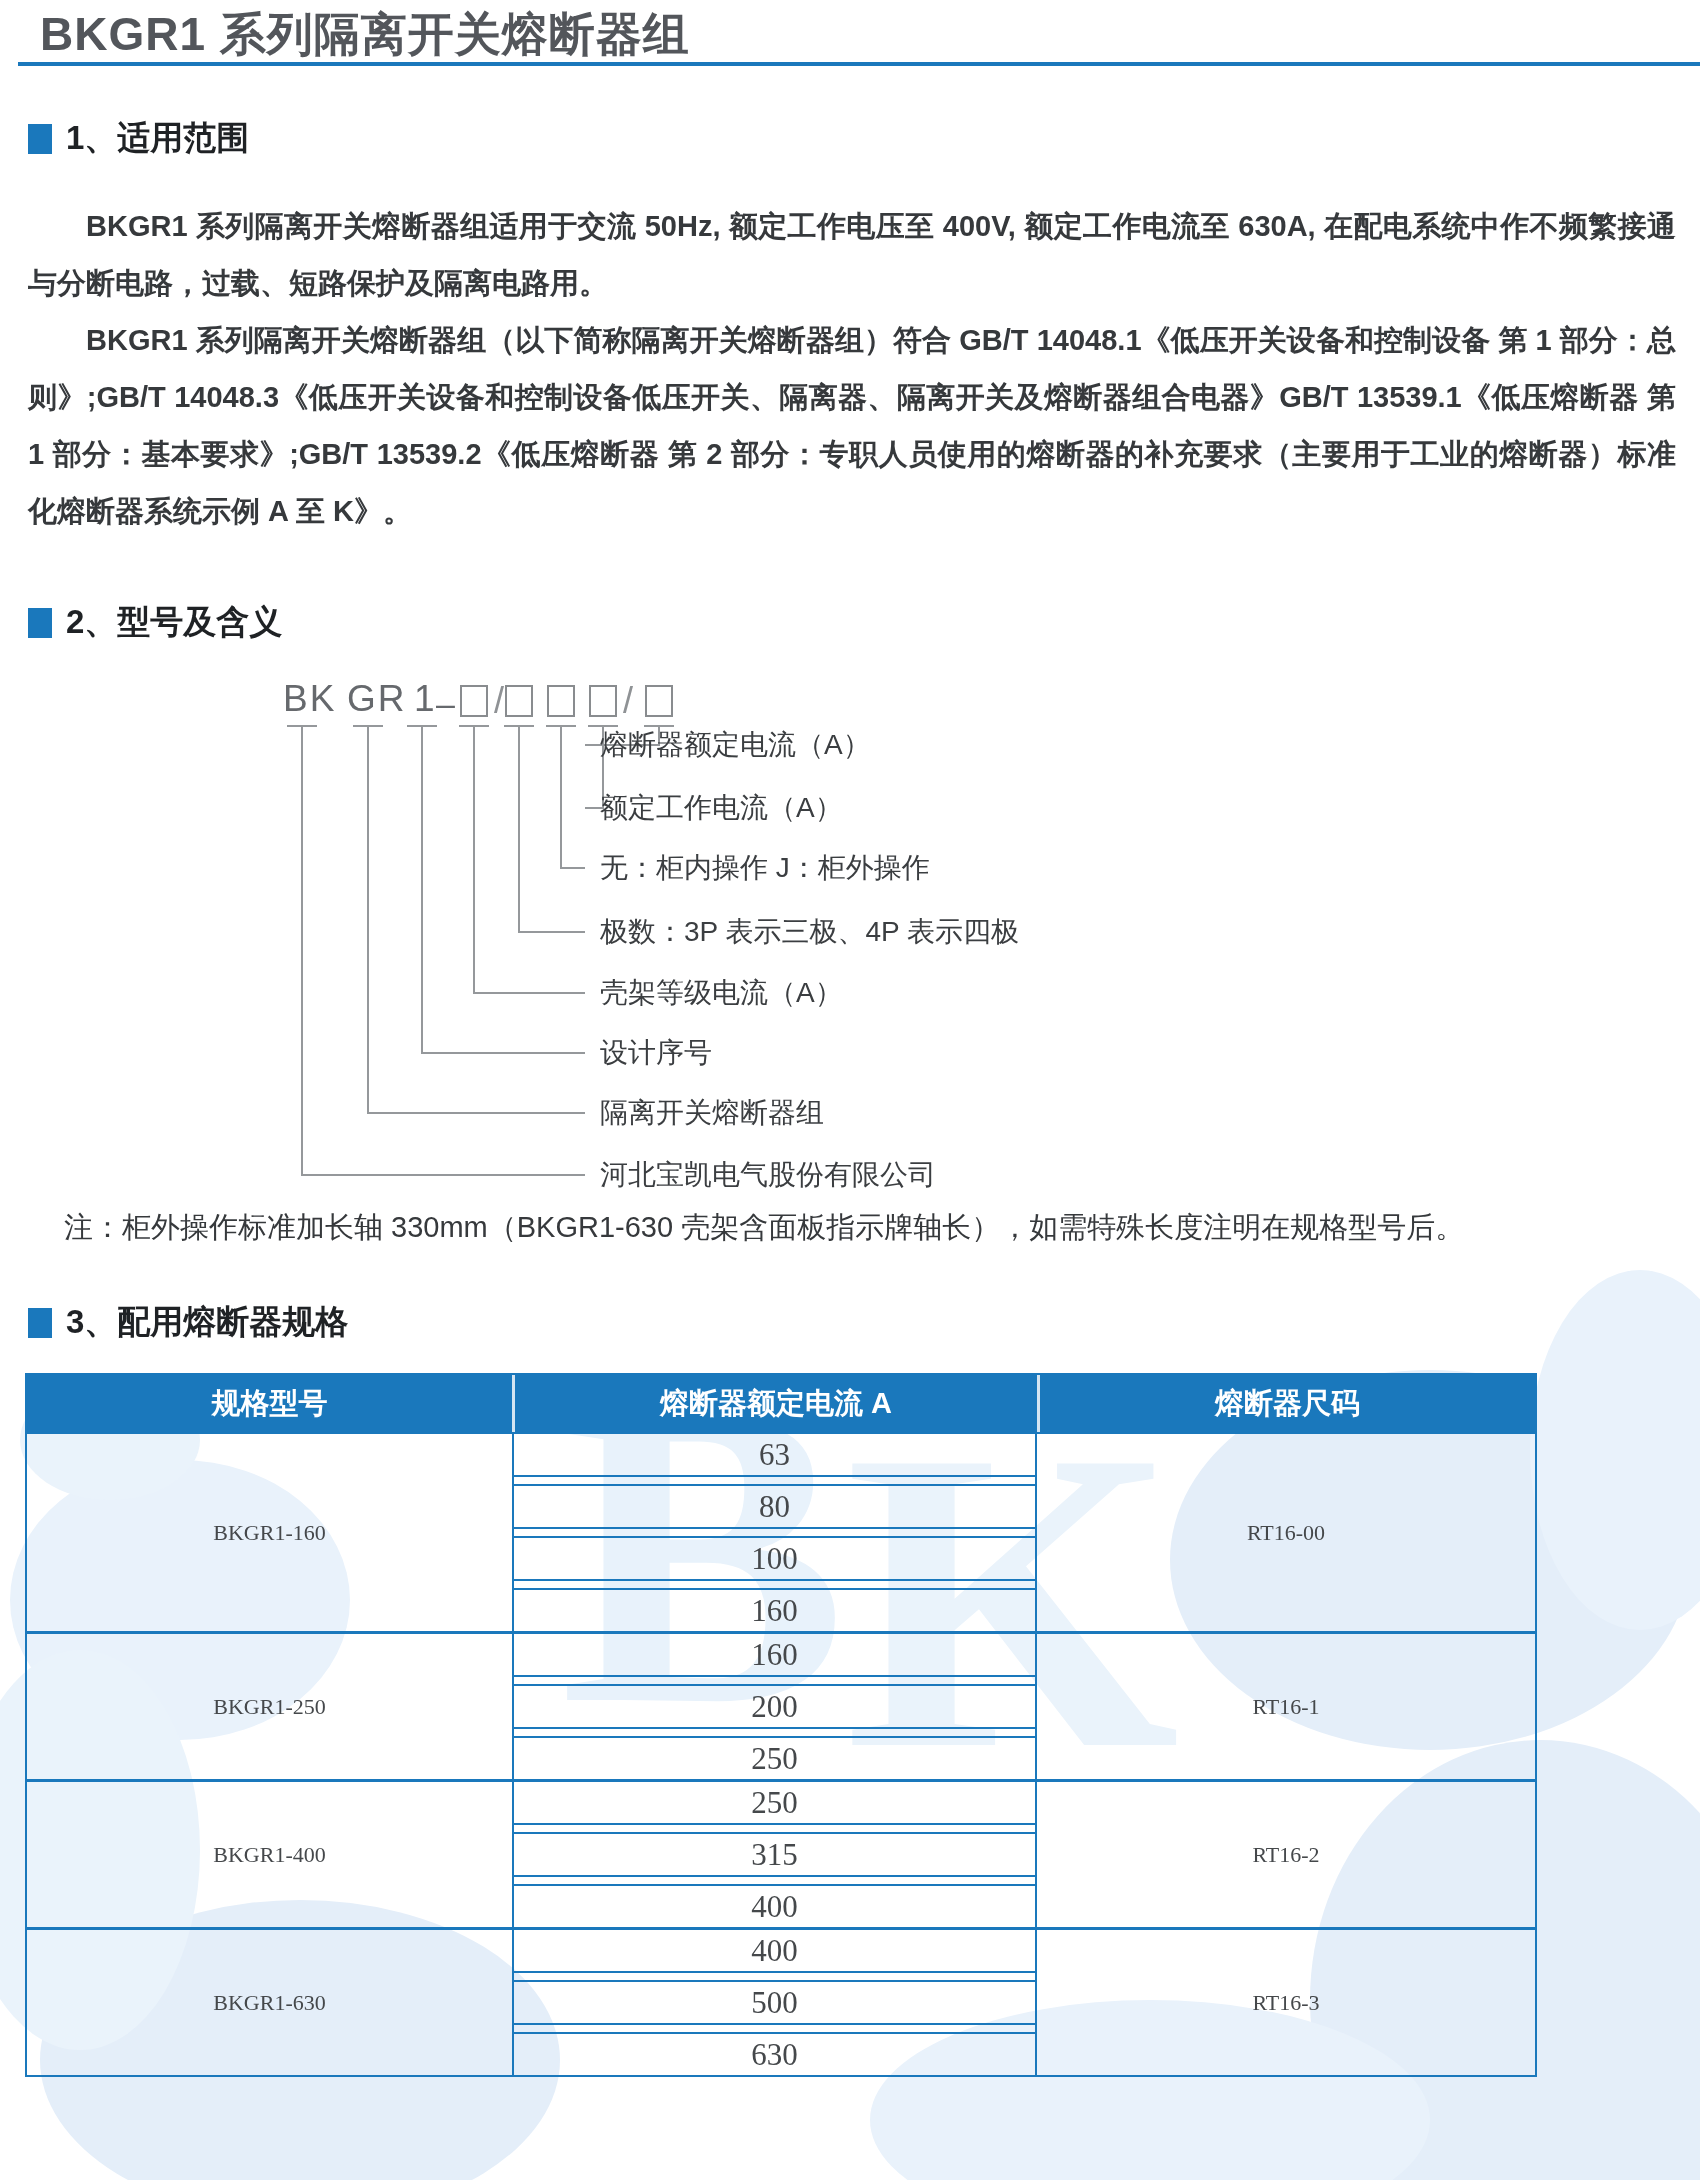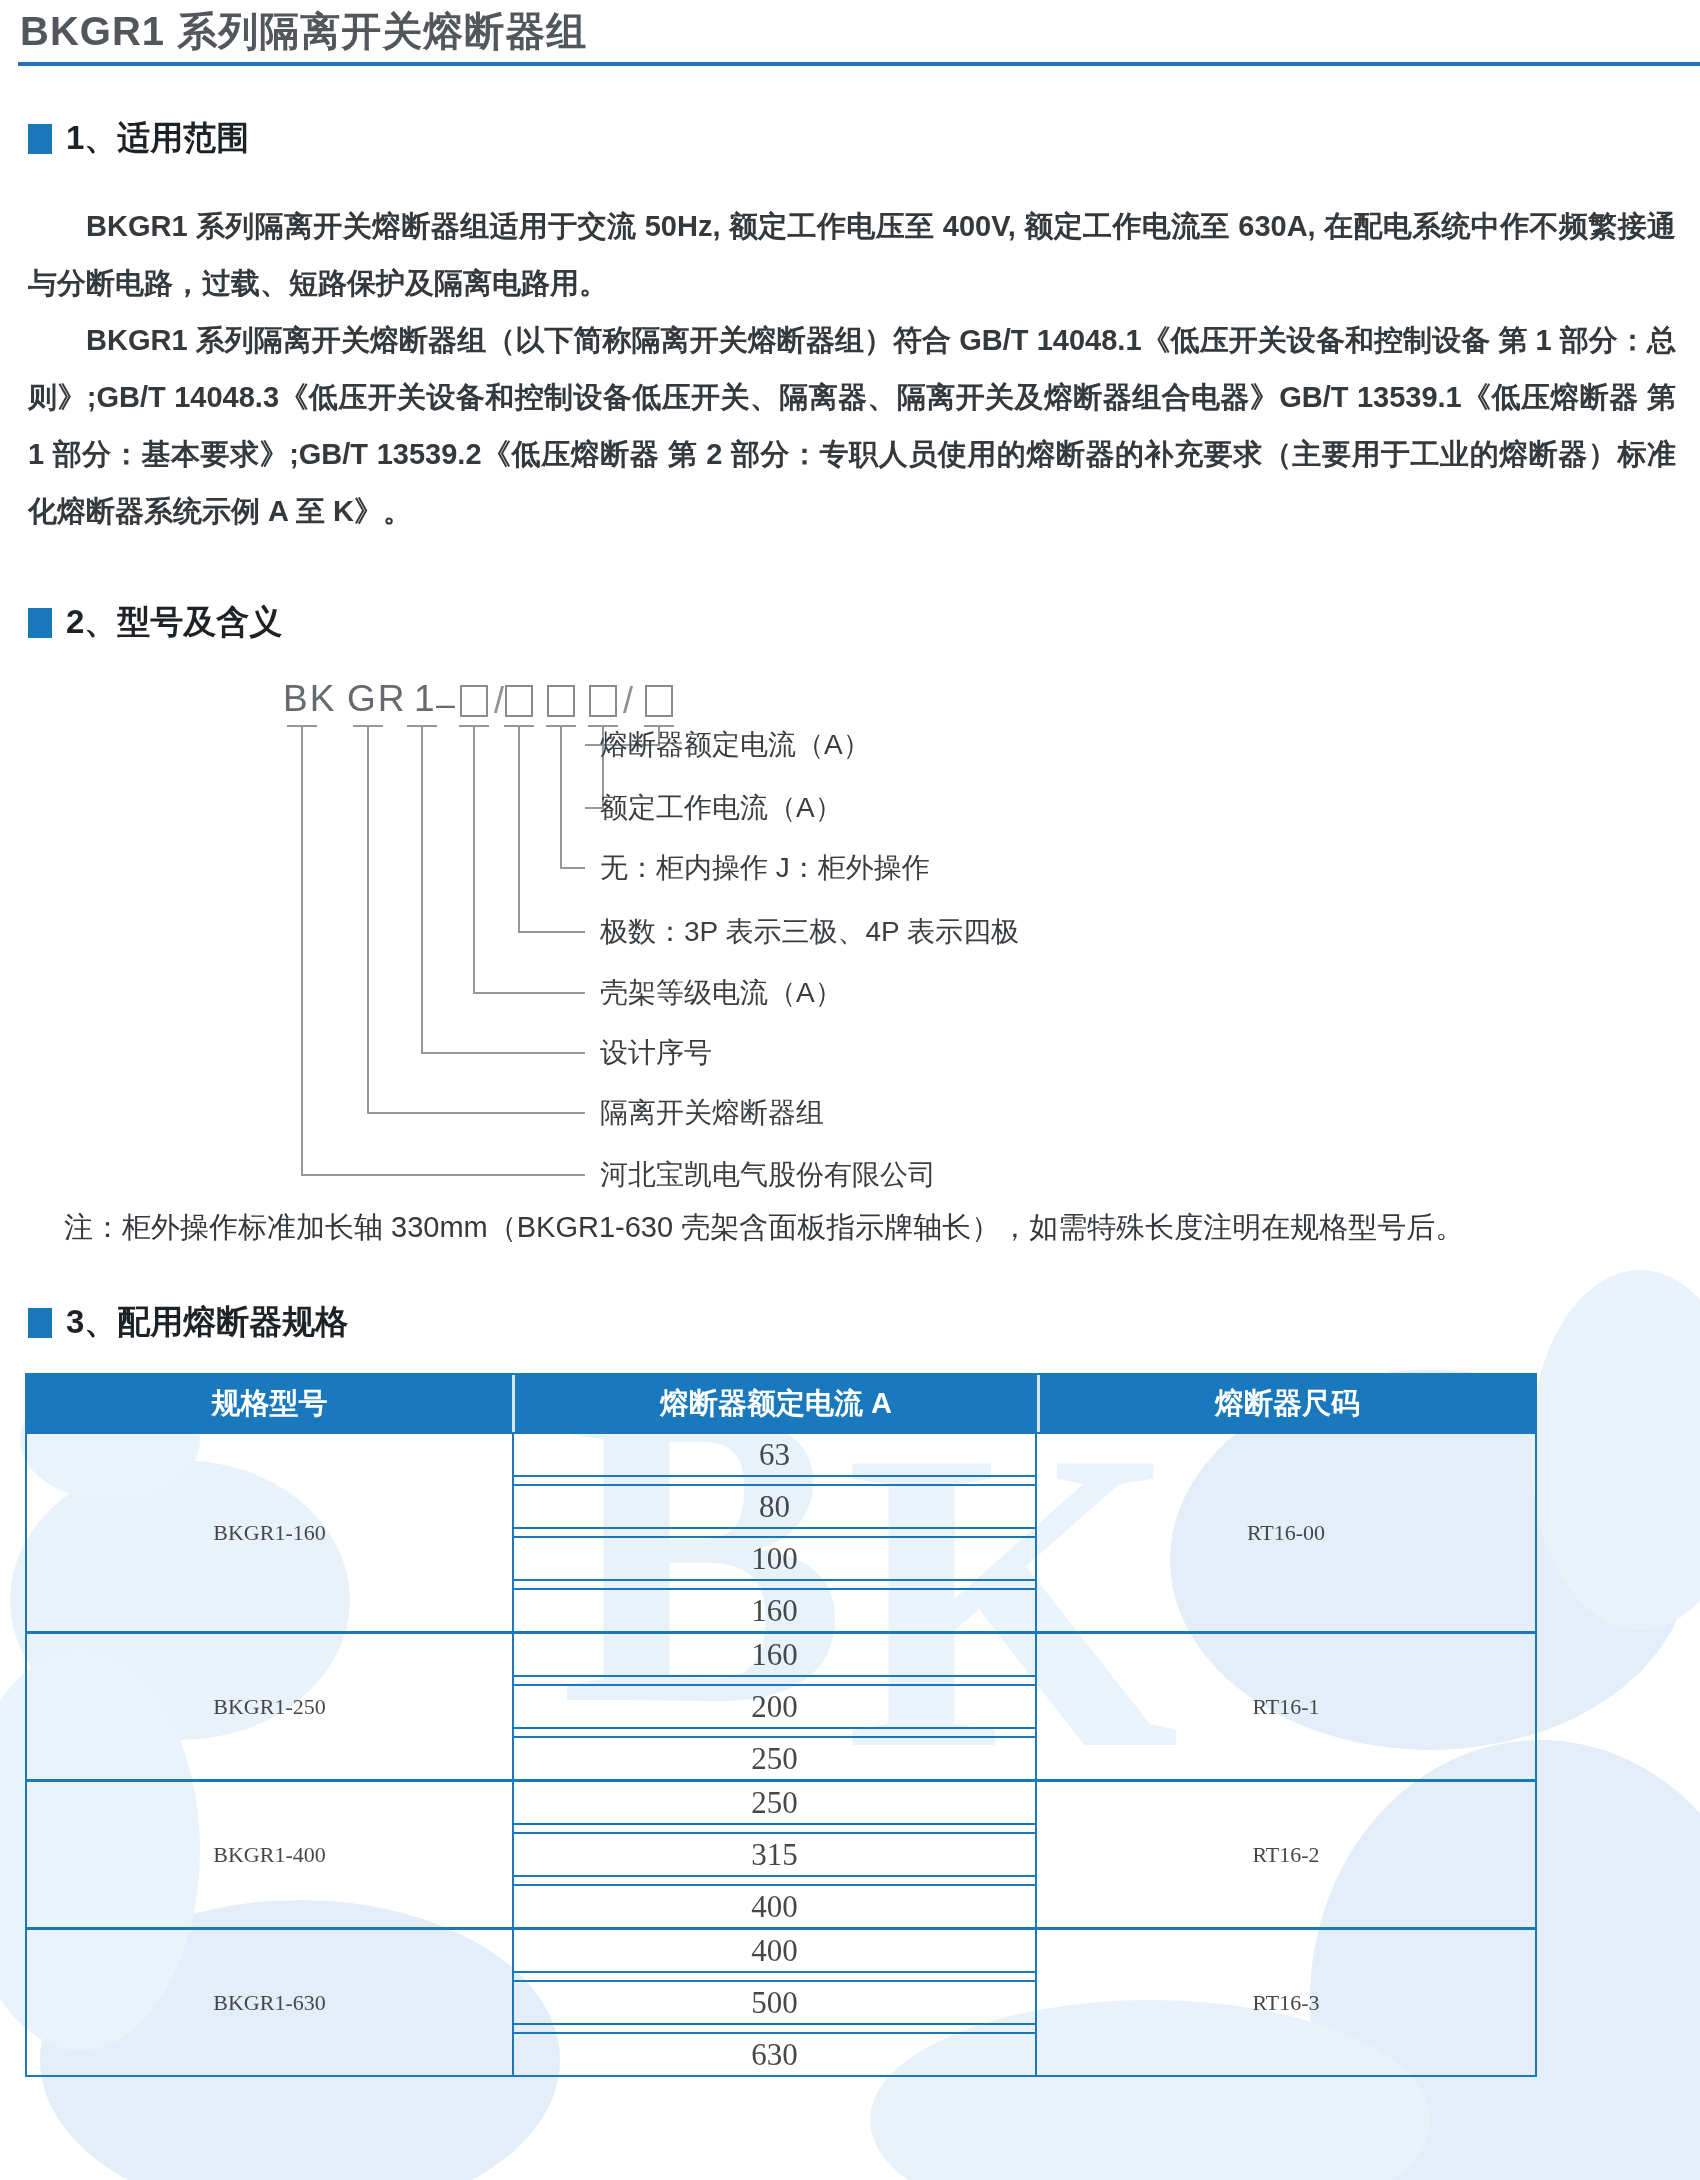--- a/index.html
+++ b/index.html
@@ -3,21 +3,21 @@
 <meta charset="utf-8">
 <style>
   html,body{margin:0;padding:0;background:#fff;}
   .page{position:relative;width:1700px;height:2180px;background:#ffffff;overflow:hidden;
         font-family:"Liberation Sans","DejaVu Sans",sans-serif;color:#36393c;}
   .layer{position:absolute;left:0;top:0;width:1700px;height:2180px;}
   #watermark{z-index:0;pointer-events:none;}
   .content{position:absolute;z-index:1;}
 
   
-  #page-title{left:20px;top:4px;font-size:40px;font-weight:bold;color:#53565b;letter-spacing:1px;}
+  #page-title{left:40px;top:4px;font-size:46px;font-weight:bold;color:#53565b;letter-spacing:1px;}
   #title-underline{left:18px;top:62px;width:1682px;height:4px;background:#1a78bc;}
 
   
   .sec-head{display:flex;align-items:center;gap:14px;font-size:33px;font-weight:bold;color:#1f2225;}
   .sec-bullet{width:24px;height:30px;background:#1a78bc;flex:0 0 auto;}
   #sec1{left:28px;top:116px;}
   #sec2{left:28px;top:600px;}
   #sec3{left:28px;top:1300px;}
 
   

